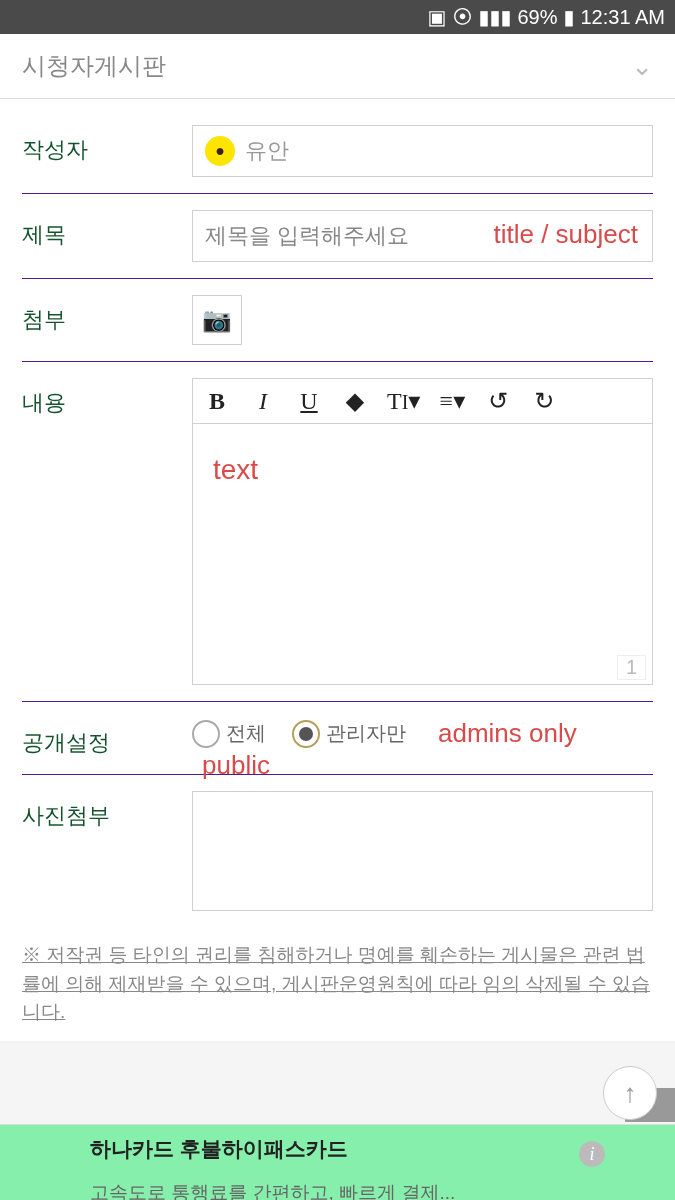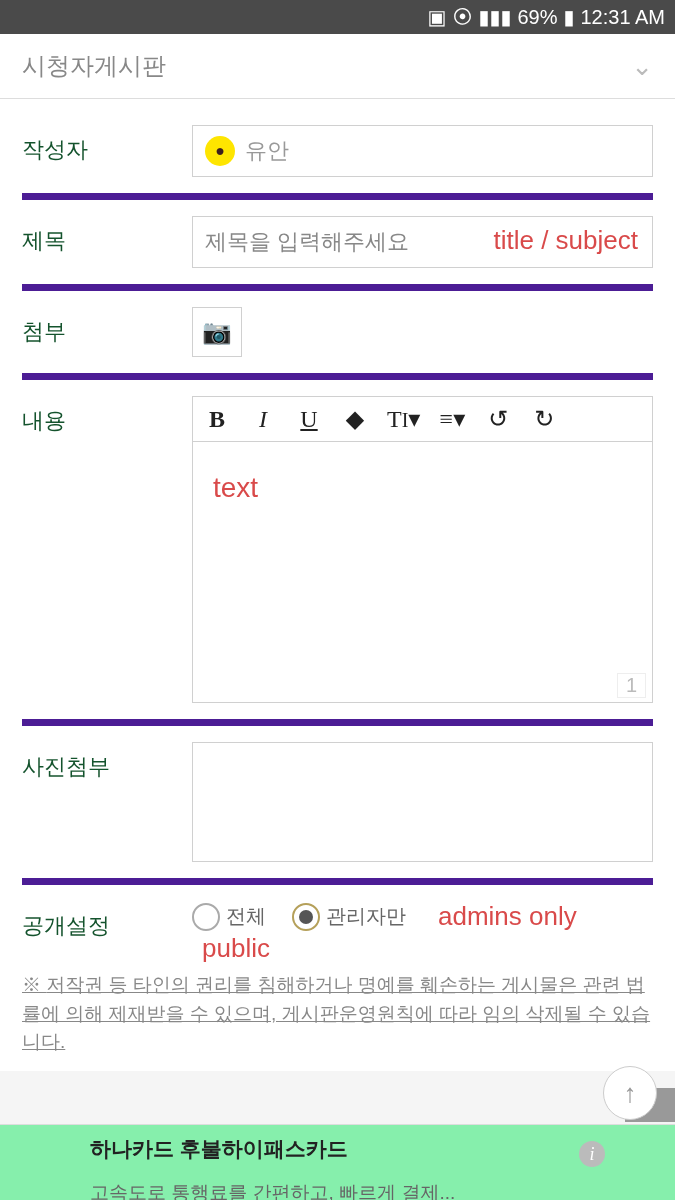--- a/index.html
+++ b/index.html
@@ -26,21 +26,21 @@
     background: #fff;
     border-bottom: 1px solid #ddd;
     padding: 16px 22px;
     display: flex;
     justify-content: space-between;
     align-items: center;
   }
   .page-header .title { color: #888; font-size: 24px; }
   .chevron { color: #bbb; font-size: 26px; }
   .form { background: #fff; padding: 10px 22px 0 22px; }
-  .row { display: flex; padding: 16px 0; align-items: flex-start; border-top: 7px solid #4c1d95; }
+  .row { display: flex; padding: 16px 0; align-items: flex-start; border-top: 1px solid #4c1d95; }
   .row:first-child { border-top: none; }
   .label { width: 170px; color: #14532d; font-size: 22px; padding-top: 10px; }
   .field { flex: 1; }
   .input-box {
     border: 1px solid #d0d0d0;
     background: #fff;
     padding: 10px 12px;
     display: flex;
     align-items: flex-end;
     gap: 10px;
@@ -192,44 +192,44 @@
         </div>
         <div class="editor-body">
           <span>text</span>
           <span class="page-count">1</span>
         </div>
       </div>
     </div>
   </div>
 
   <div class="row">
-    <div class="label">사진첨부</div>
-    <div class="field">
-      <div class="photo-box"></div>
-    </div>
-  </div>
-
-  <div class="row">
     <div class="label">공개설정</div>
     <div class="field">
       <div class="radios">
         <div class="radio-wrap">
           <span class="radio"></span>
           <span class="radio-label">전체</span>
         </div>
         <div class="radio-wrap">
           <span class="radio selected"></span>
           <span class="radio-label">관리자만</span>
         </div>
         <span class="annot-admins">admins only</span>
         <span class="annot-public">public</span>
       </div>
     </div>
   </div>
 
+  <div class="row">
+    <div class="label">사진첨부</div>
+    <div class="field">
+      <div class="photo-box"></div>
+    </div>
+  </div>
+
 </div>
 
 <div class="notice">저작권 등 타인의 권리를 침해하거나 명예를 훼손하는 게시물은 관련 법률에 의해 제재받을 수 있으며, 게시판운영원칙에 따라 임의 삭제될 수 있습니다.</div>
 
 <div class="gray-block"></div>
 
 <div class="scroll-top">
   <span>↑</span>
 </div>
 

